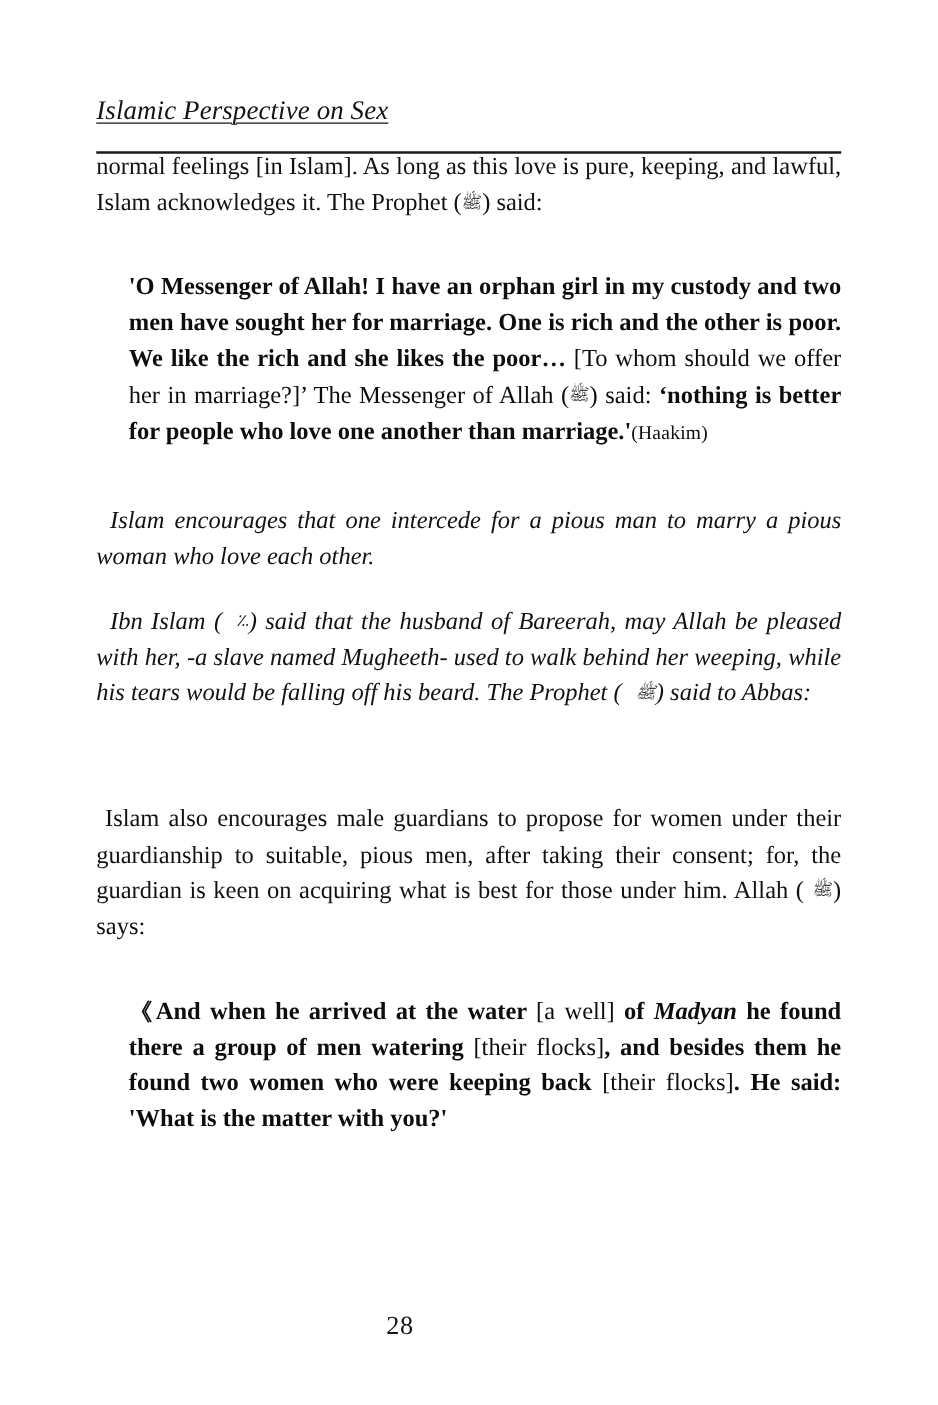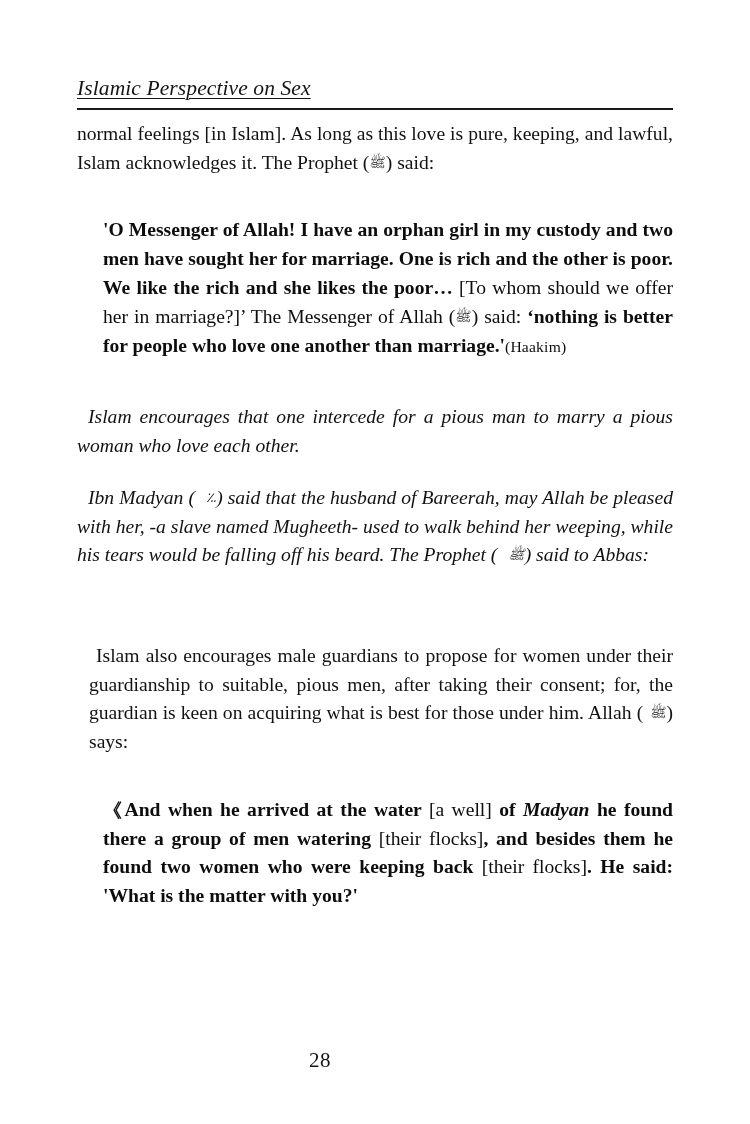--- a/index.html
+++ b/index.html
@@ -26,21 +26,21 @@
     padding: 0;
   }
 
   
   .running-head {
     position: absolute;
     left: 77px;
     top: 76px;
     width: 596px;
     border-bottom: 2.5px solid #1a1a1a;
-    padding-bottom: 8px;
+    padding-bottom: 21px;
   }
   .running-head-title {
     font-style: italic;
     font-size: 21.5px;
     line-height: 1.12;
     letter-spacing: 0.1px;
     color: #141414;
     display: inline-block;
     text-decoration: underline;
     text-underline-offset: 3px;
@@ -66,21 +66,20 @@
 
   p.body {
     text-indent: 0;
   }
   p.body-indent {
     text-indent: 11px;
     font-style: italic;
   }
   p.body-indent-small {
     text-indent: 7px;
-    margin-left: 12px;
   }
 
   
   .quote {
     margin: 16px;
     margin-left: 26px;
     width: 570px;
     font-size: 19.6px;
     line-height: 28.8px;
     text-align: justify;
@@ -150,21 +149,21 @@
     <div class="gap-md"></div>
 
     <p class="quote"><span>'O Messenger of Allah! I have an orphan girl in my custody and two men have sought her for marriage. One is rich and the other is poor. We like the rich and she likes the poor… </span><span class="plain">[To whom should we offer her in marriage?]’ The Messenger of Allah (</span><span class="plain honorific">ﷺ</span><span class="plain">) said: </span><span>‘nothing is better for people who love one another than marriage.'</span><span class="attrib">(Haakim)</span></p>
 
     <div class="gap-lg"></div>
 
     <p class="body-indent">Islam encourages that one intercede for a pious man to marry a pious woman who love each other.</p>
 
     <div class="gap-md"></div>
 
-    <p class="body-indent"><span>Ibn Madyan (</span><span class="honorific">؉</span><span>) said that the husband of Bareerah, may Allah be pleased with her, -a slave named Mugheeth- used to walk behind her weeping, while his tears would be falling off his beard. The Prophet (</span><span class="honorific">ﷺ</span><span>) said to Abbas:</span></p>
+    <p class="body-indent"><span>Ibn Islam (</span><span class="honorific">؉</span><span>) said that the husband of Bareerah, may Allah be pleased with her, -a slave named Mugheeth- used to walk behind her weeping, while his tears would be falling off his beard. The Prophet (</span><span class="honorific">ﷺ</span><span>) said to Abbas:</span></p>
 
     <div class="gap-md"></div>
 
 
     <div class="gap-md"></div>
 
 
     <div class="gap-lg"></div>
 
     <p class="body-indent-small"><span> Islam also encourages male guardians to propose for women under their guardianship to suitable, pious men, after taking their consent; for, the guardian is keen on acquiring what is best for those under him. Allah (</span><span class="honorific">ﷺ</span><span>) says:</span></p>

